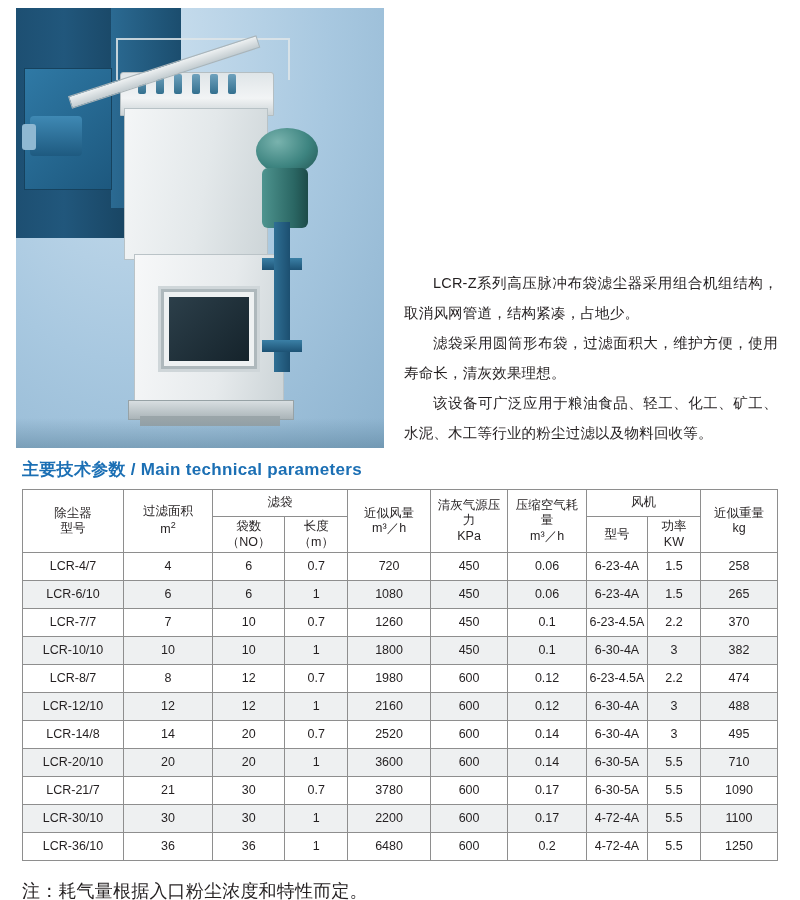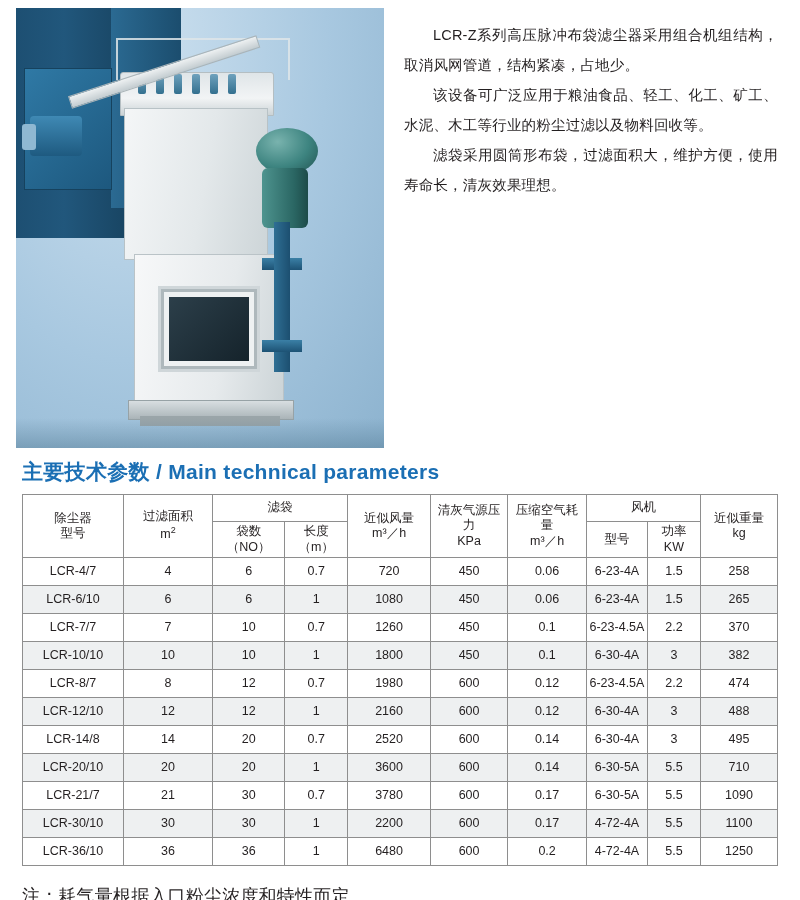--- a/index.html
+++ b/index.html
@@ -16,21 +16,21 @@
   }
   .page {
     position: relative;
     width: 800px;
     height: 900px;
   }
 
   
   .top {
     display: flex;
-    align-items: flex-start;
+    align-items: flex-end;
     padding: 8px 22px 0 16px;
     box-sizing: border-box;
   }
   .photo {
     width: 368px;
     height: 440px;
     flex: 0 0 368px;
     position: relative;
     overflow: hidden;
     background: linear-gradient(180deg, #bfd8ea 0%, #a9c9e0 40%, #94b9d4 100%);
@@ -158,21 +158,21 @@
   }
   .intro p {
     margin: 0;
     text-indent: 2em;
     text-align: justify;
   }
 
   
   .section-head {
     margin: 10px 22px 8px 22px;
-    font-size: 21px;
+    font-size: 17px;
     font-weight: bold;
     color: #1b6fb4;
     letter-spacing: .3px;
   }
 
   
   .table-wrap {
     margin: 0 22px;
   }
   table.spec {
@@ -247,22 +247,22 @@
       <div class="ph-window">
         <div class="ph-windowglass"></div>
       </div>
       <div class="ph-base"></div>
       <div class="ph-legs"></div>
       <div class="ph-shadow"></div>
     </div>
 
     <div class="intro">
       <p>LCR-Z系列高压脉冲布袋滤尘器采用组合机组结构，取消风网管道，结构紧凑，占地少。</p>
+      <p>滤袋采用圆筒形布袋，过滤面积大，维护方便，使用寿命长，清灰效果理想。</p>
       <p>该设备可广泛应用于粮油食品、轻工、化工、矿工、水泥、木工等行业的粉尘过滤以及物料回收等。</p>
-      <p>滤袋采用圆筒形布袋，过滤面积大，维护方便，使用寿命长，清灰效果理想。</p>
     </div>
 
   </div>
 
   <div class="section-head">主要技术参数 / Main technical parameters</div>
 
   <div class="table-wrap">
     <table class="spec">
       <thead>
         <tr>

